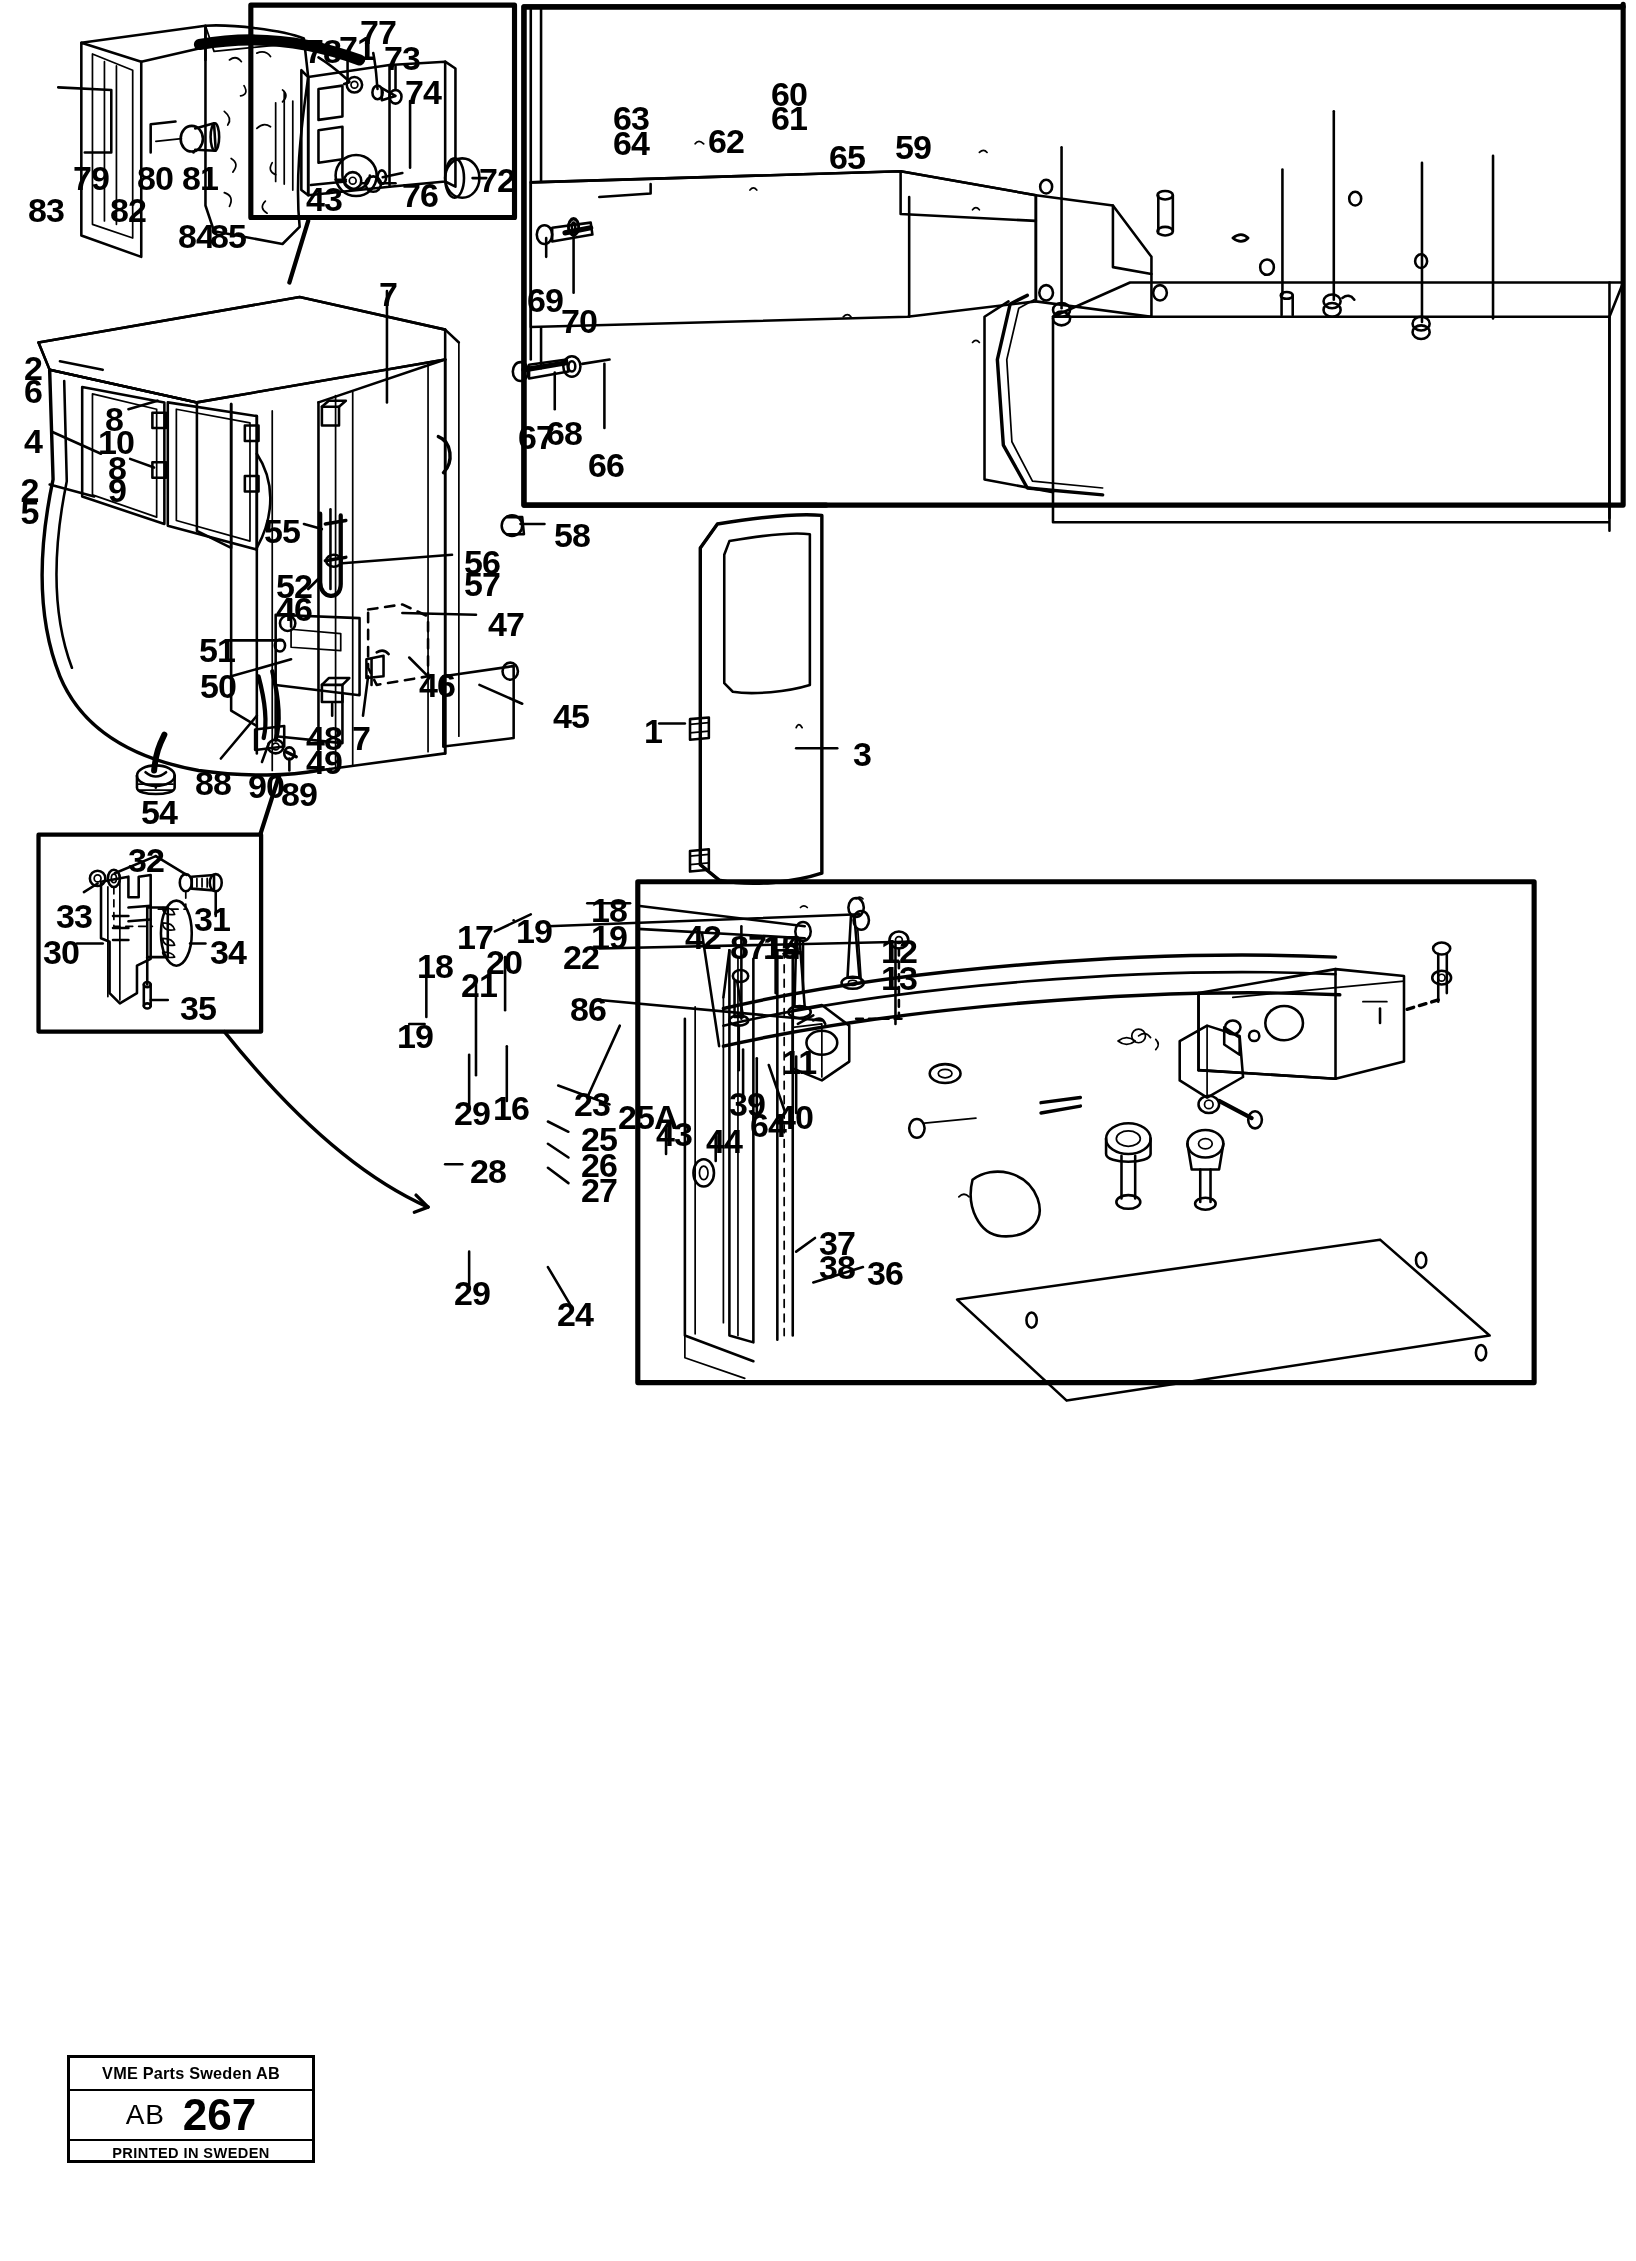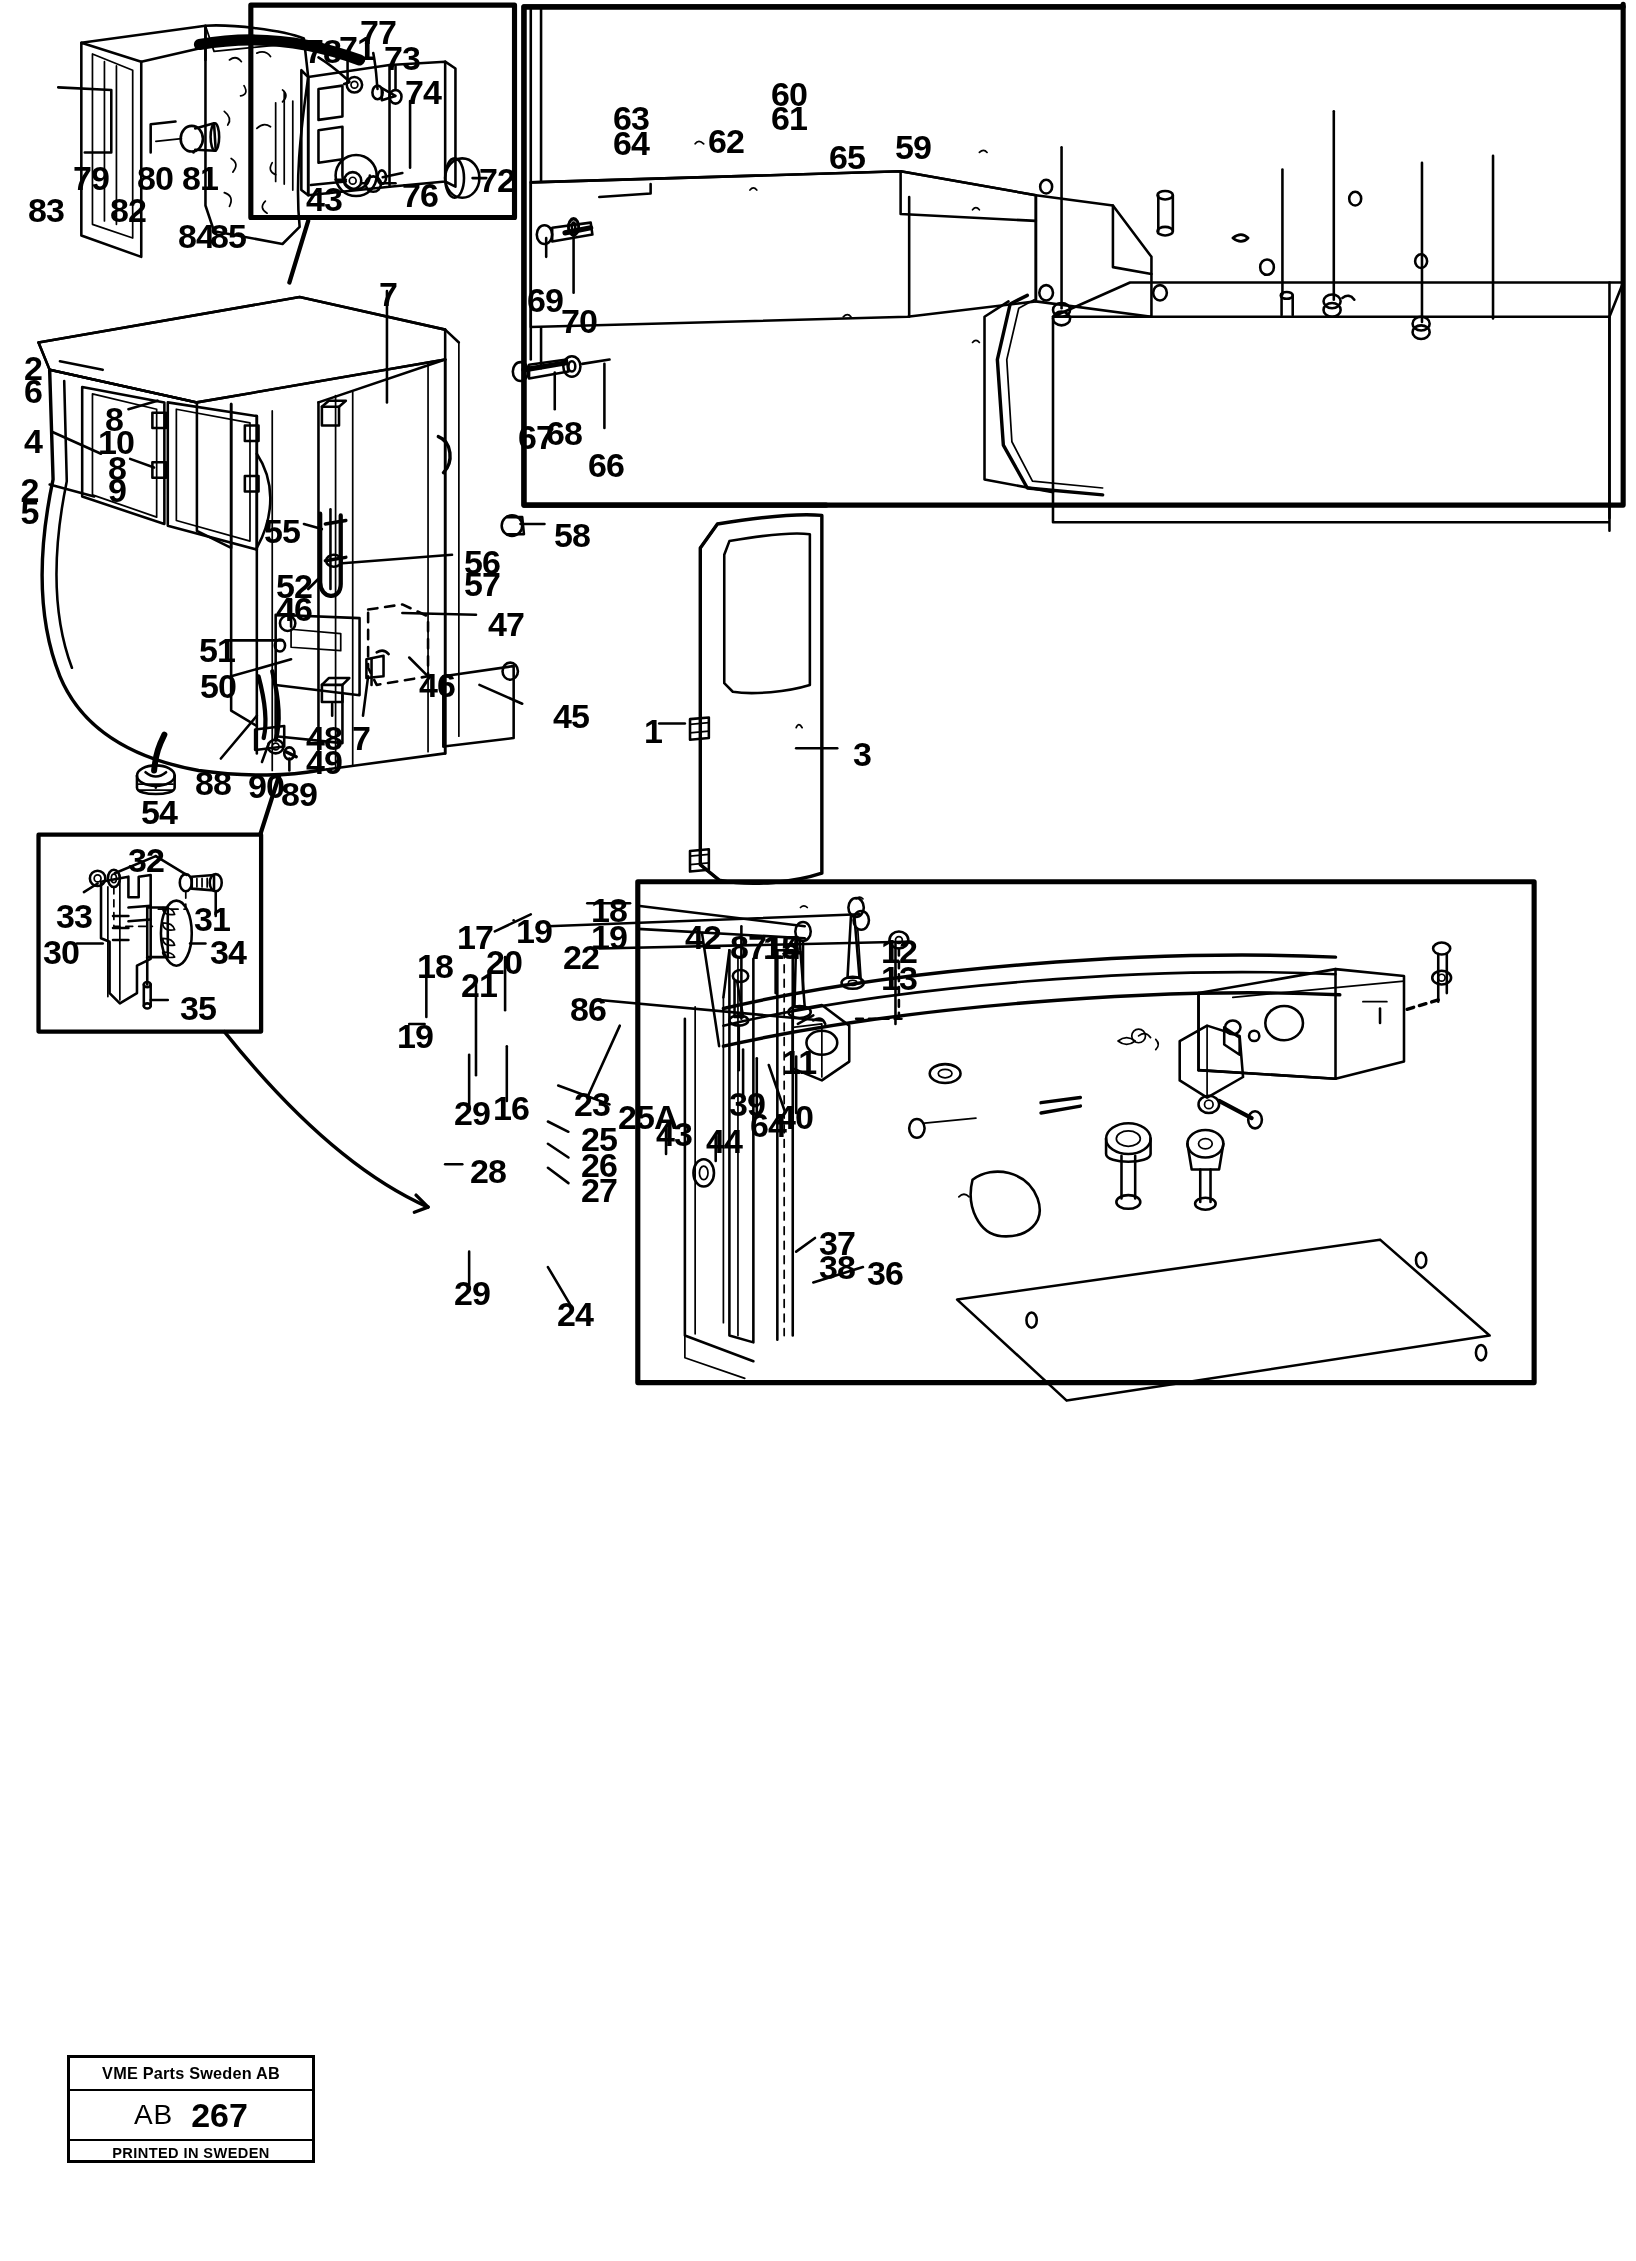--- a/index.html
+++ b/index.html
@@ -11,21 +11,21 @@
        color:#000;white-space:nowrap;line-height:1;letter-spacing:-0.9px;}
   .c-lg{font-size:34px;}
   
   #titleblock{position:absolute;left:67px;top:2055px;width:248px;height:108px;
       border:3.4px solid #000;background:#fff;box-sizing:border-box;}
   #tb-top{height:31px;border-bottom:2.6px solid #000;display:flex;align-items:center;
       justify-content:center;font-size:16.3px;font-weight:bold;letter-spacing:0.2px;}
   #tb-mid{height:48px;border-bottom:2.6px solid #000;display:flex;align-items:center;
       justify-content:center;gap:12px;}
   #tb-mid .ab{font-size:28px;font-weight:normal;letter-spacing:0.9px;}
-  #tb-mid .num{font-size:34px;font-weight:bold;margin-left:6px;letter-spacing:0px;}
+  #tb-mid .num{font-size:44px;font-weight:bold;margin-left:6px;letter-spacing:0px;}
   #tb-bot{height:23px;display:flex;align-items:center;justify-content:center;
       font-size:14.6px;font-weight:bold;letter-spacing:0.4px;}
 </style>
 </head>
 <body>
 
 <div id="page">
 
   <svg class="layer" viewBox="0 0 1911 2641">
     <g fill="none" stroke="#000" stroke-linejoin="round" stroke-linecap="round">

